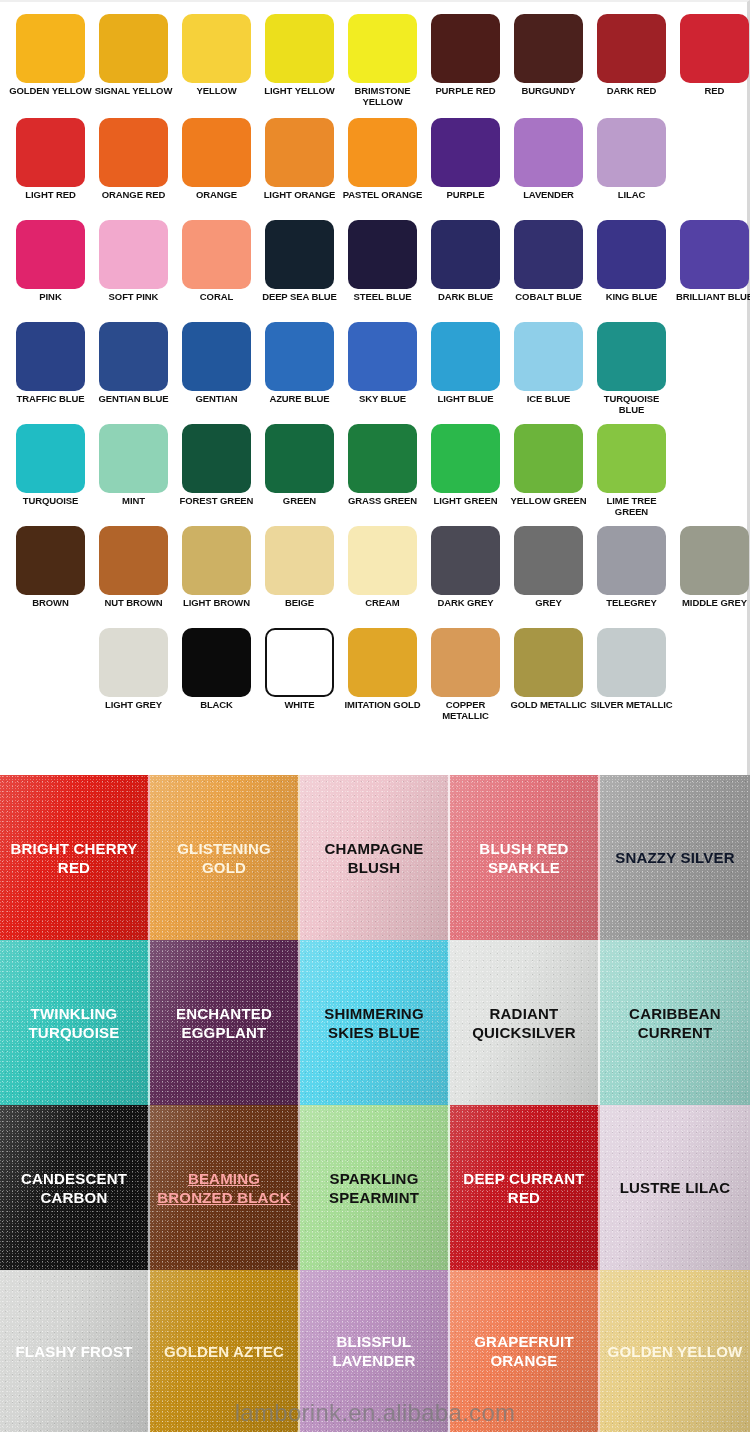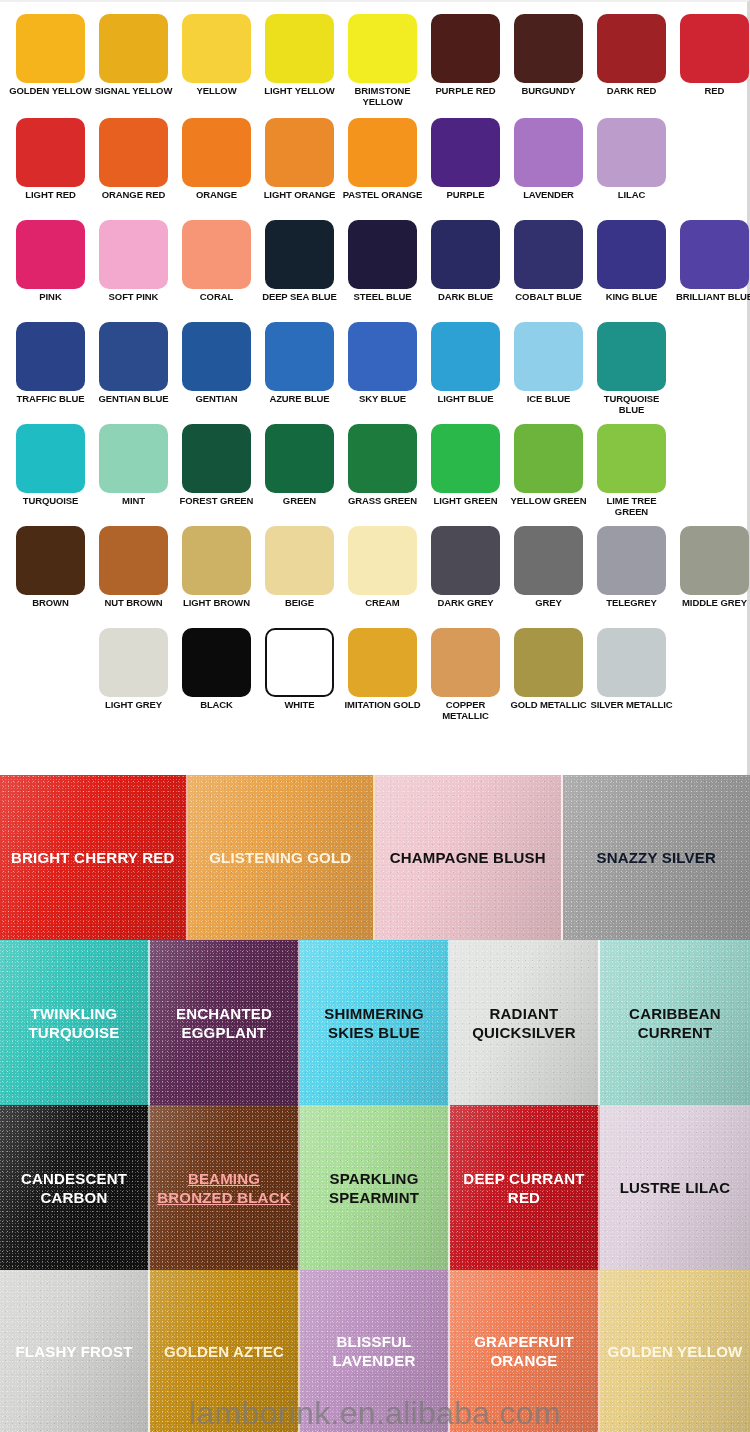--- a/index.html
+++ b/index.html
@@ -134,21 +134,21 @@
   }
 
   
   #watermark {
     position: absolute;
     left: 0;
     bottom: 4px;
     width: 750px;
     text-align: center;
     z-index: 20;
-    font-size: 32px;
+    font-size: 24px;
     line-height: 30px;
     color: rgba(120,120,120,0.72);
     letter-spacing: 0.3px;
     font-family: "Liberation Sans", sans-serif;
     pointer-events: none;
   }
 </style>
 </head>
 <body>
 
@@ -408,20 +408,23 @@
       <div class="glitter-row">
         <div class="glitter-cell" style="background: rgb(224, 27, 20);">
           <div class="glitter-label" style="color: rgb(255, 255, 255);">BRIGHT CHERRY RED</div>
         </div>
         <div class="glitter-cell" style="background: rgb(232, 160, 68);">
           <div class="glitter-label" style="color: rgb(253, 244, 223);">GLISTENING GOLD</div>
         </div>
         <div class="glitter-cell" style="background: rgb(238, 196, 204);">
           <div class="glitter-label" style="color: rgb(17, 17, 17);">CHAMPAGNE BLUSH</div>
         </div>
+        <div class="glitter-cell" style="background: rgb(226, 113, 122);">
+          <div class="glitter-label" style="color: rgb(255, 255, 255);">BLUSH RED SPARKLE</div>
+        </div>
         <div class="glitter-cell" style="background: rgb(155, 155, 155);">
           <div class="glitter-label" style="color: #0f172a;">SNAZZY SILVER</div>
         </div>
       </div>
       <div class="glitter-row">
         <div class="glitter-cell" style="background: rgb(50, 195, 184);">
           <div class="glitter-label" style="color: rgb(255, 255, 255);">TWINKLING TURQUOISE</div>
         </div>
         <div class="glitter-cell" style="background: rgb(90, 39, 82);">
           <div class="glitter-label" style="color: rgb(255, 255, 255);">ENCHANTED EGGPLANT</div>

